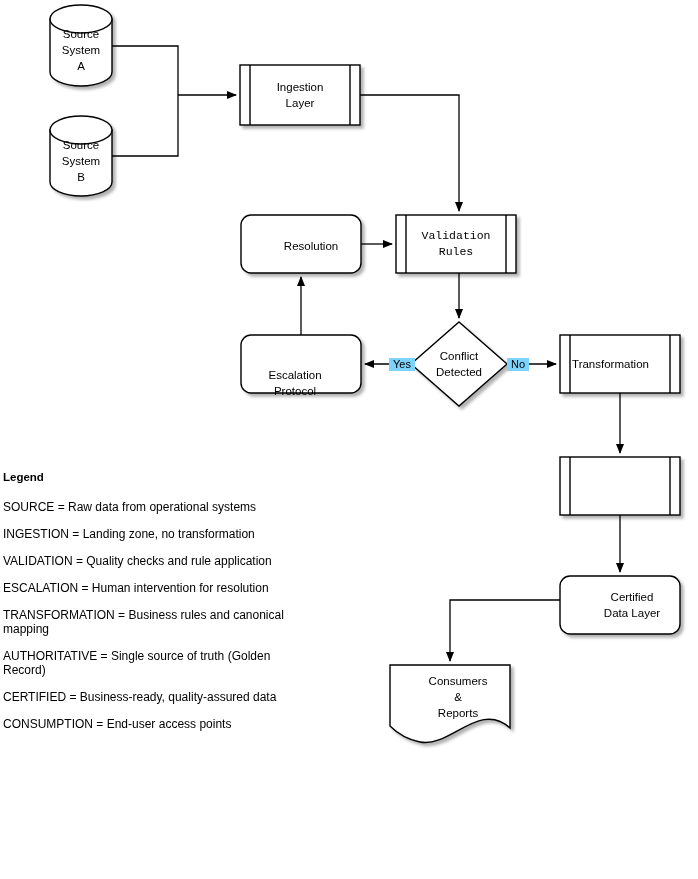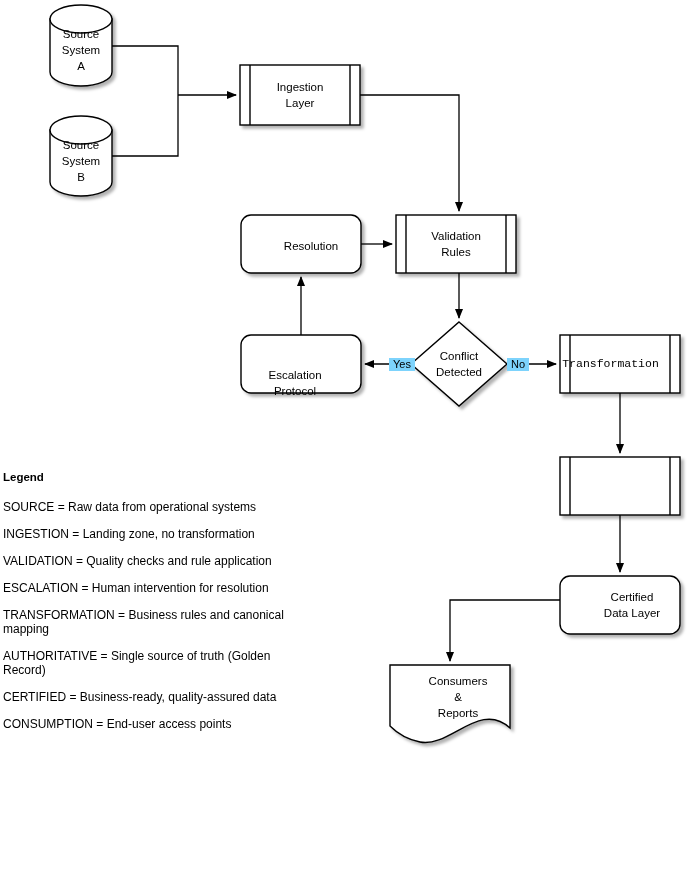--- a/index.html
+++ b/index.html
@@ -169,30 +169,30 @@
 
   <div class="node-label" style="left:50px; top:137px; width:62px; height:48px;">Source
 System
 B</div>
 
   <div class="node-label" style="left:250px; top:65px; width:100px; height:60px;">Ingestion
 Layer</div>
 
   <div class="node-label" style="left:241px; top:217px; width:140px; height:58px;">Resolution</div>
 
-  <div class="node-label" style="left:406px; top:215px; width:100px; height:58px;">Validation
+  <div class="node-label" style="left:406px; top:215px; width:100px; height:58px;font-family:Liberation Mono, monospace;">Validation
 Rules</div>
 
   <div class="node-label" style="left:241px; top:354px; width:108px; height:58px;">Escalation
 Protocol</div>
 
   <div class="node-label" style="left:411px; top:335px; width:96px; height:58px;">Conflict
 Detected</div>
 
-  <div class="node-label" style="left:570px; top:335px; width:81px; height:58px;font-family:Liberation Mono, monospace;">Transformation</div>
+  <div class="node-label" style="left:570px; top:335px; width:81px; height:58px;">Transformation</div>
 
 
   <div class="node-label" style="left:560px; top:576px; width:144px; height:58px;">Certified
 Data Layer</div>
 
   <div class="node-label" style="left:398px; top:668px; width:120px; height:58px;">Consumers
 &amp;
 Reports</div>
 
   <div class="edge-label" style="left:389px; top:358px; width:24px;">Yes</div>

